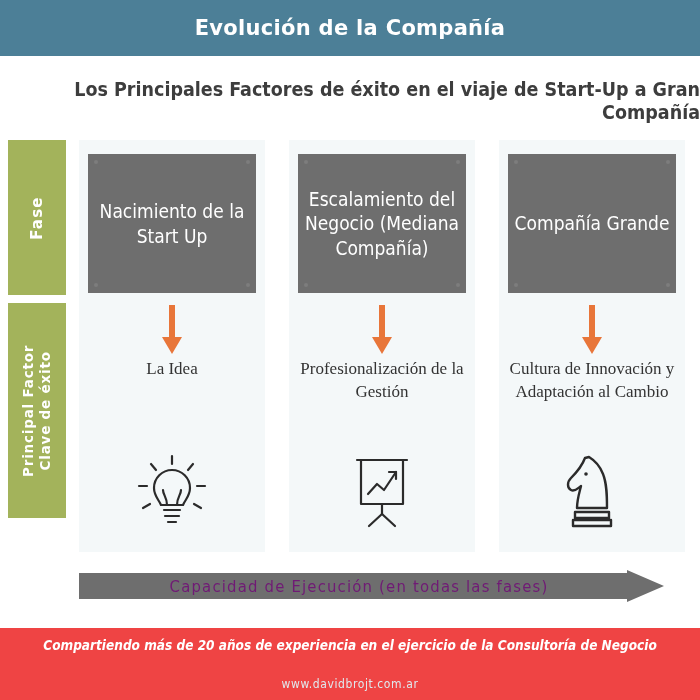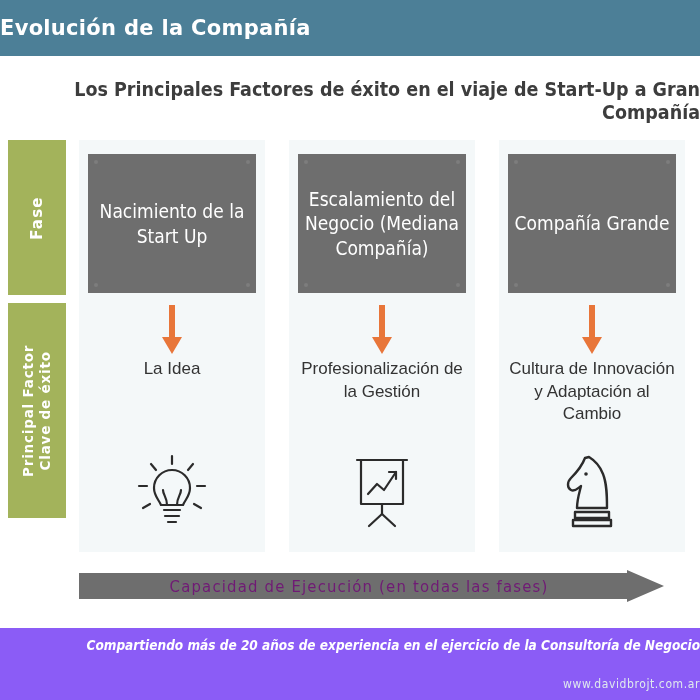--- a/index.html
+++ b/index.html
@@ -23,20 +23,21 @@
   
   .header-bar {
     position: absolute;
     left: 0;
     top: 0;
     width: 700px;
     height: 56px;
     background: #4c7f97;
     display: flex;
     align-items: center;
+    justify-content: center;
   }
   .header-title {
     color: #ffffff;
     font-size: 21px;
     font-weight: bold;
     letter-spacing: 0.3px;
     text-align: center;
   }
 
   
@@ -145,21 +146,21 @@
 
   .factor-text {
     position: absolute;
     left: 6px;
     top: 218px;
     width: 174px;
     text-align: center;
     color: #333333;
     font-size: 17px;
     line-height: 1.33;
-    font-family: Liberation Sans, sans-serif;
+    font-family: Liberation Serif, serif;
   }
 
   .icon-wrap {
     position: absolute;
     left: 0;
     bottom: 18px;
     width: 186px;
     display: flex;
     align-items: flex-end;
     justify-content: center;
@@ -189,24 +190,24 @@
     font-family: "DejaVu Sans Condensed", "Liberation Sans", sans-serif;
   }
 
   
   .footer-bar {
     position: absolute;
     left: 0;
     bottom: 0;
     width: 700px;
     height: 72px;
-    background: #8b5cf6;
+    background: #ef4444;
     display: flex;
     flex-direction: column;
-    align-items: flex-end;
+    align-items: center;
     justify-content: center;
   }
   .footer-main {
     color: #ffffff;
     font-size: 13.5px;
     font-style: italic;
     font-weight: bold;
     text-align: center;
     font-family: "DejaVu Sans Condensed", "Liberation Sans", sans-serif;
   }

